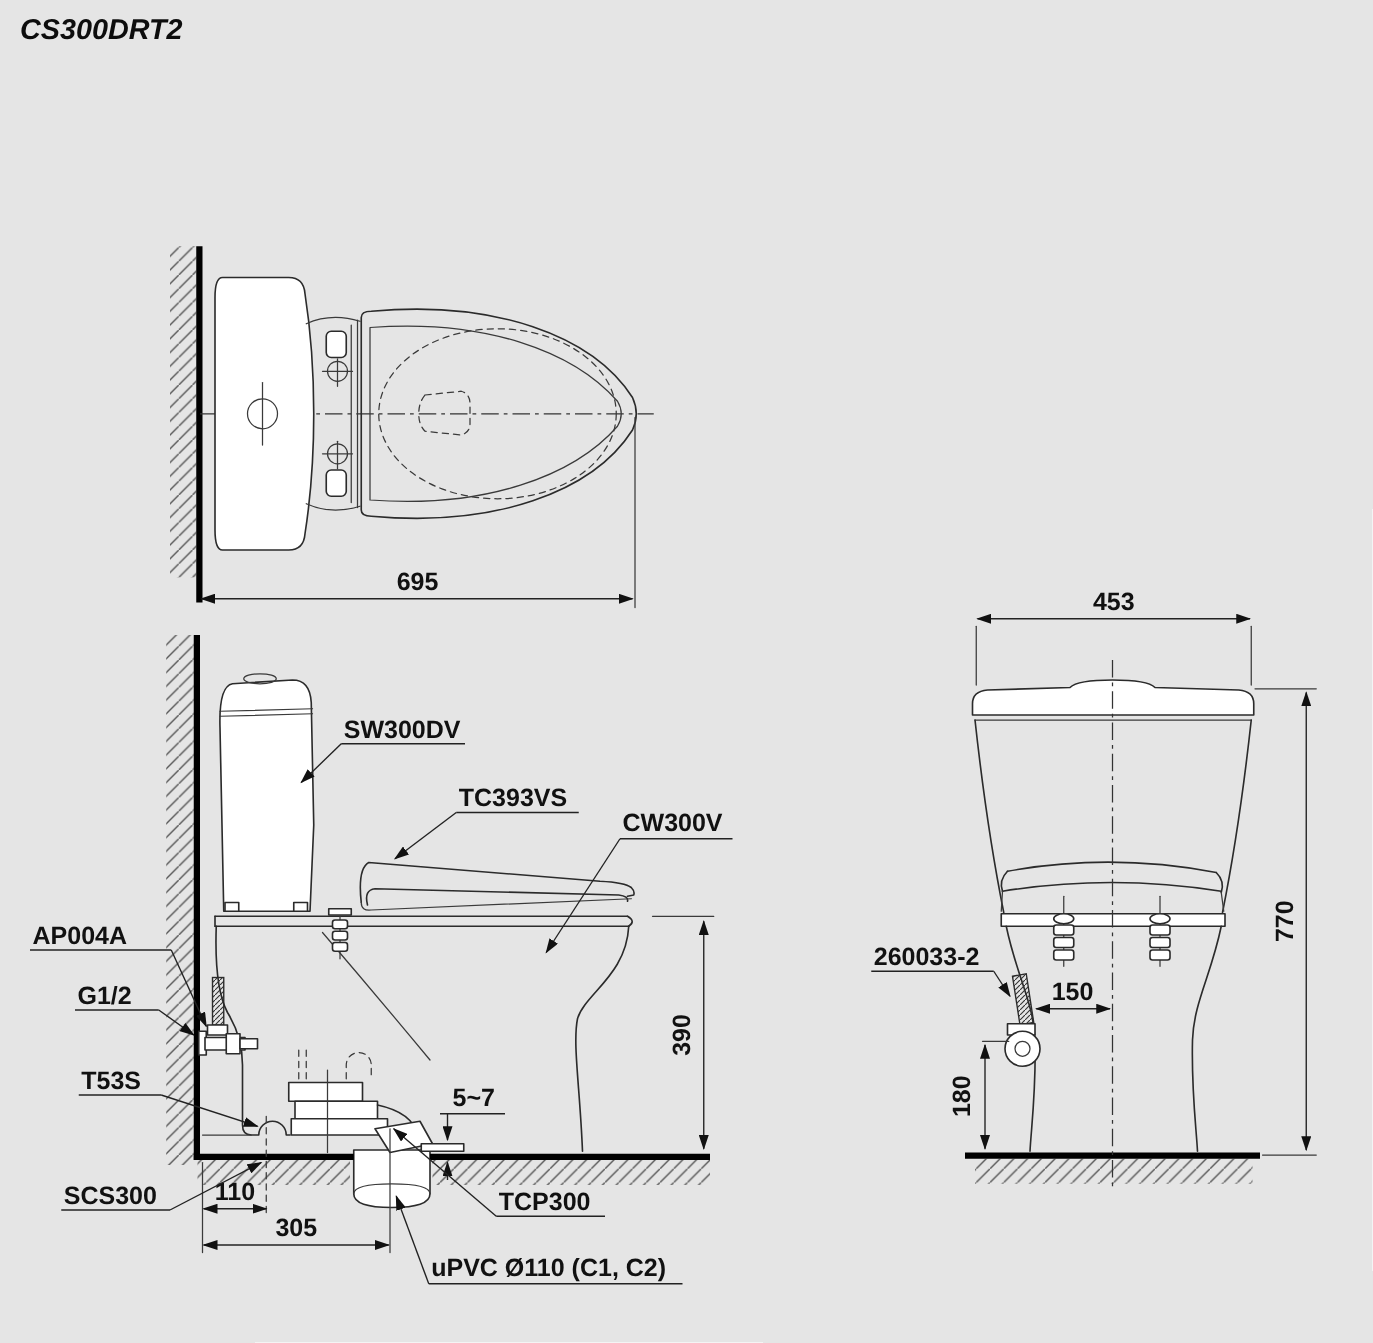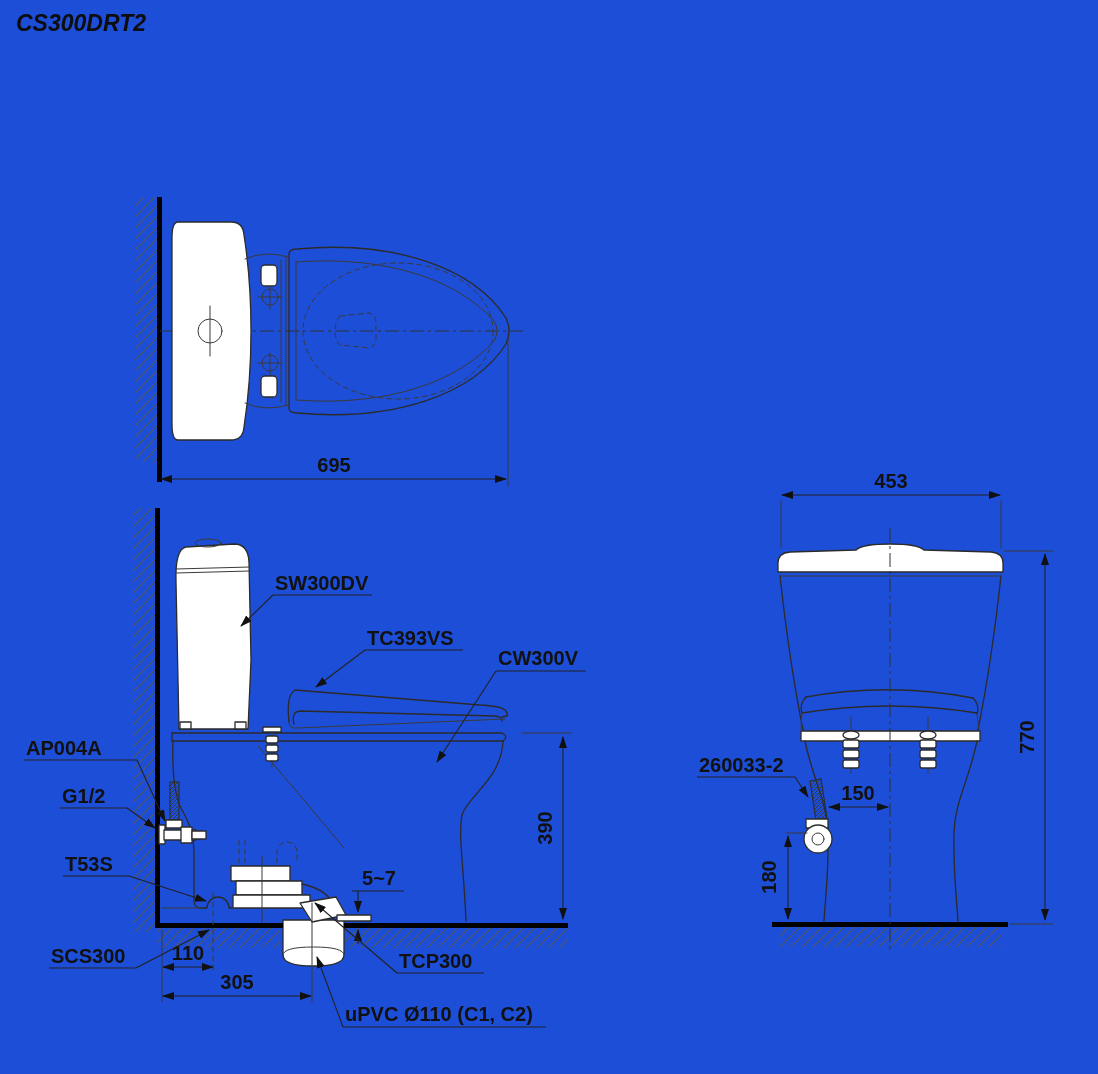--- a/index.html
+++ b/index.html
@@ -1,16 +1,16 @@
 <!DOCTYPE html>
 <html><head>
 <meta charset="utf-8">
 <style>
   html,body{margin:0;padding:0;background:#ffffff;}
-  .page{position:relative;width:1098px;height:1074px;background:#1d4ed8;overflow:hidden;
+  .page{position:relative;width:1098px;height:1074px;background:#e5e5e5;overflow:hidden;
         font-family:"Liberation Sans","DejaVu Sans",sans-serif;}
   svg{display:block}
   .ln{fill:none;stroke:#2b2b2b;stroke-width:1.3;stroke-linecap:round;stroke-linejoin:round}
   .tn{fill:none;stroke:#3a3a3a;stroke-width:1;stroke-linecap:round}
   .dm{fill:none;stroke:#222;stroke-width:1.1;stroke-linecap:butt}
   .thk{fill:#000;stroke:none}
   .wh{fill:#fff;stroke:#2b2b2b;stroke-width:1.3;stroke-linejoin:round}
   .dash{stroke-dasharray:5 4}
   .cl{fill:none;stroke:#333;stroke-width:1;stroke-dasharray:14 4 3 4}
   .lbl{font:bold 20px "Liberation Sans","DejaVu Sans",sans-serif;fill:#111}

